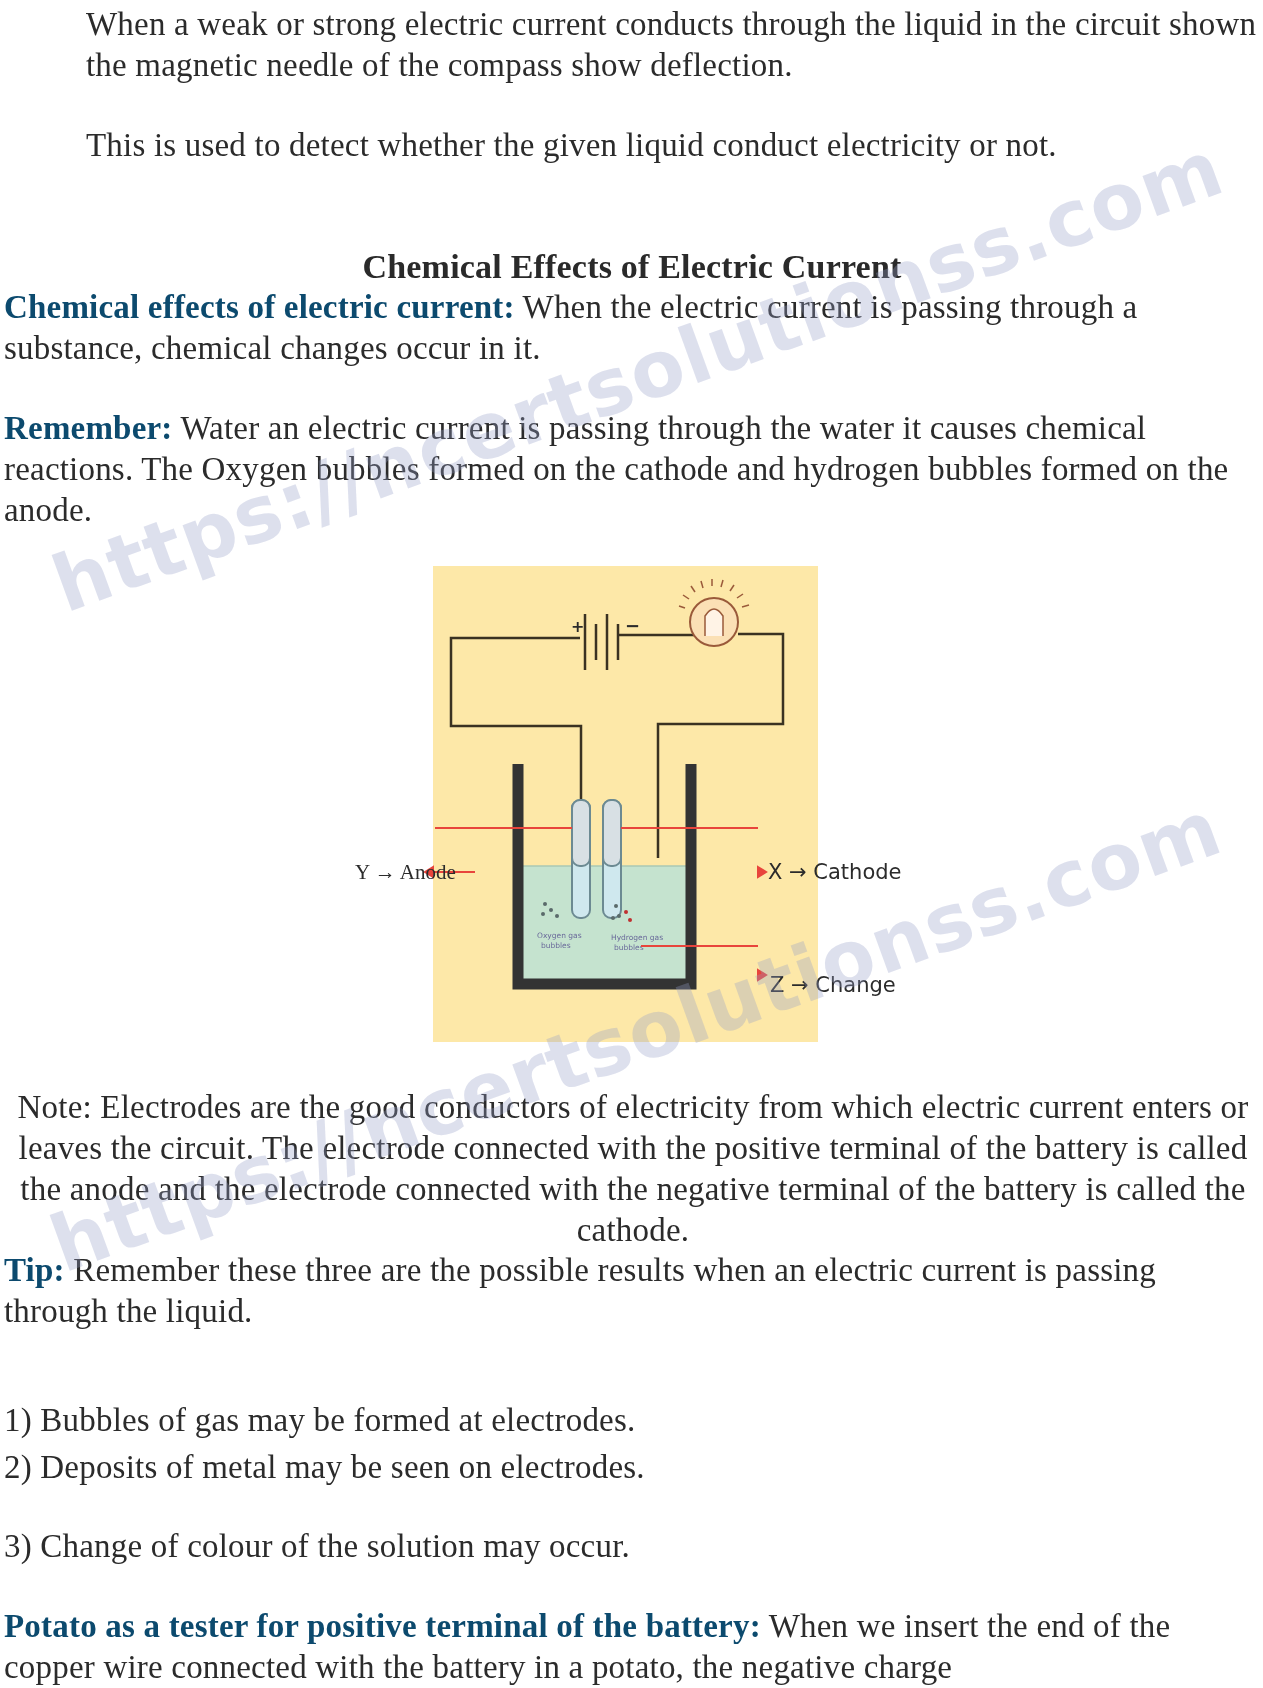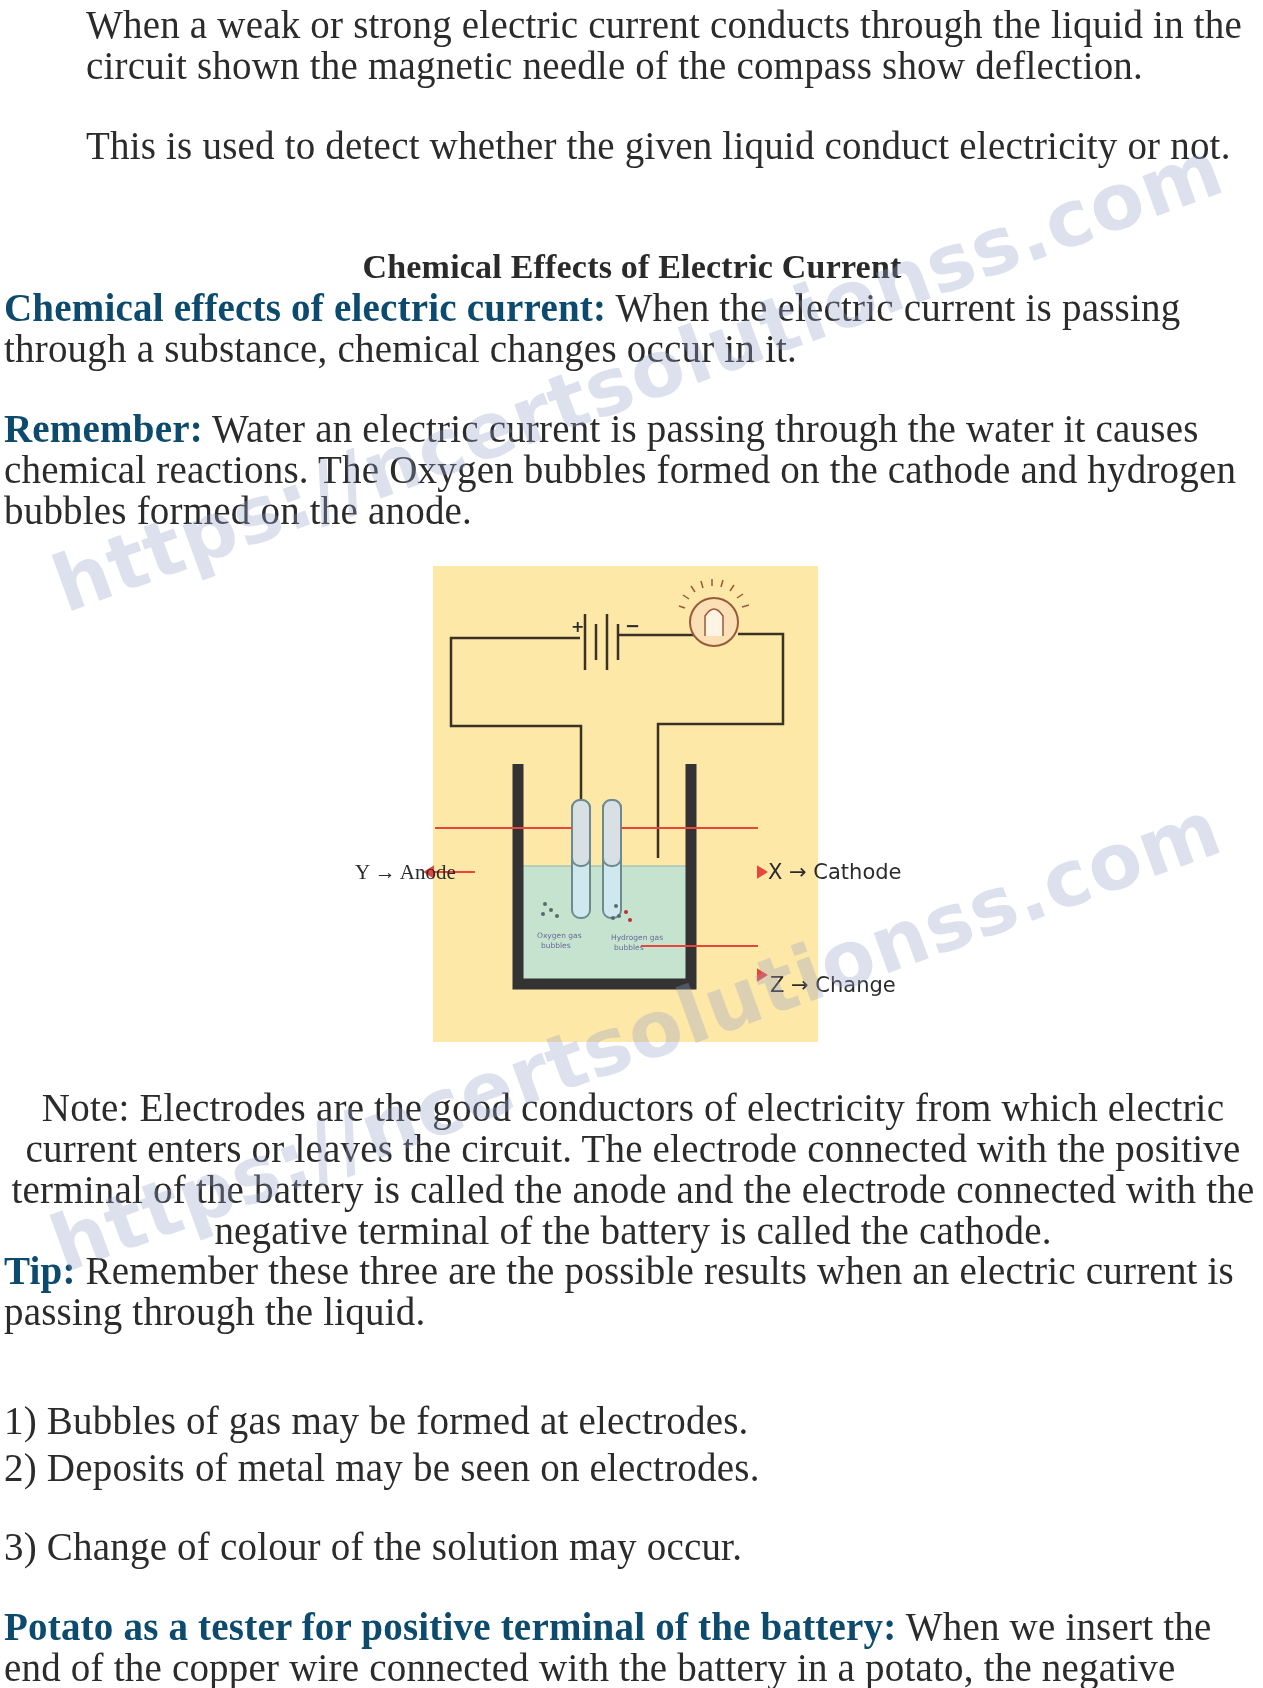--- a/index.html
+++ b/index.html
@@ -3,21 +3,21 @@
 <meta charset="utf-8">
 <style>
   html, body { margin: 0; padding: 0; background: #ffffff; }
   body {
     width: 1263px; height: 1688px; overflow: hidden; position: relative;
     font-family: "Liberation Serif", "DejaVu Serif", serif;
     color: #2b2b2b;
   }
   .p {
     position: absolute; left: 4px; width: 1256px;
-    font-size: 39px; line-height: 41px; letter-spacing: 0.2px;
+    font-size: 33px; line-height: 41px; letter-spacing: 0.2px;
     margin: 0;
   }
   .p b { font-family: "Liberation Serif", serif; font-weight: bold; color: #0c4a6e; }
   .indent { left: 86px; width: 1175px; }
   .center { text-align: center; left: 4px; width: 1256px; margin-top: 40px; }
   .heading { font-weight: bold; font-size: 34px; color: #2a2a2a; }
 
   .watermark {
     position: absolute; font-family: "DejaVu Sans", sans-serif; font-weight: bold;
     font-size: 78px; color: rgba(150,160,200,0.32); white-space: nowrap;

